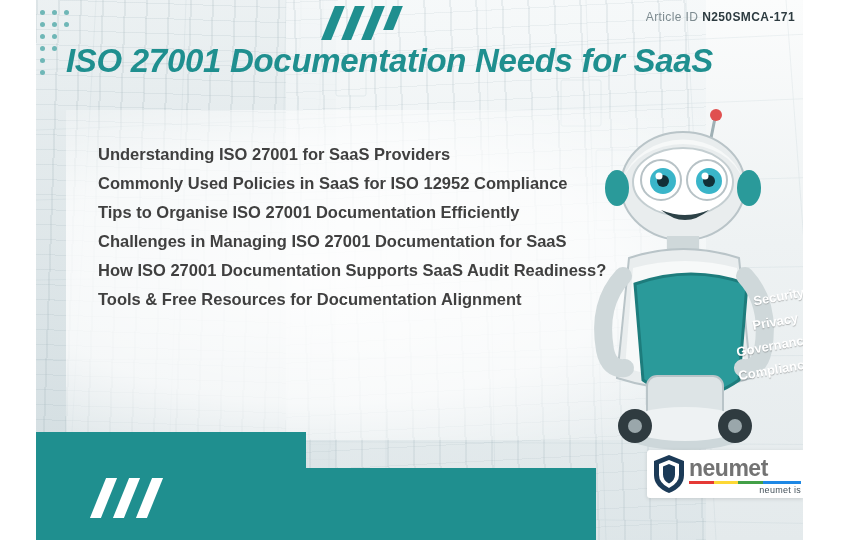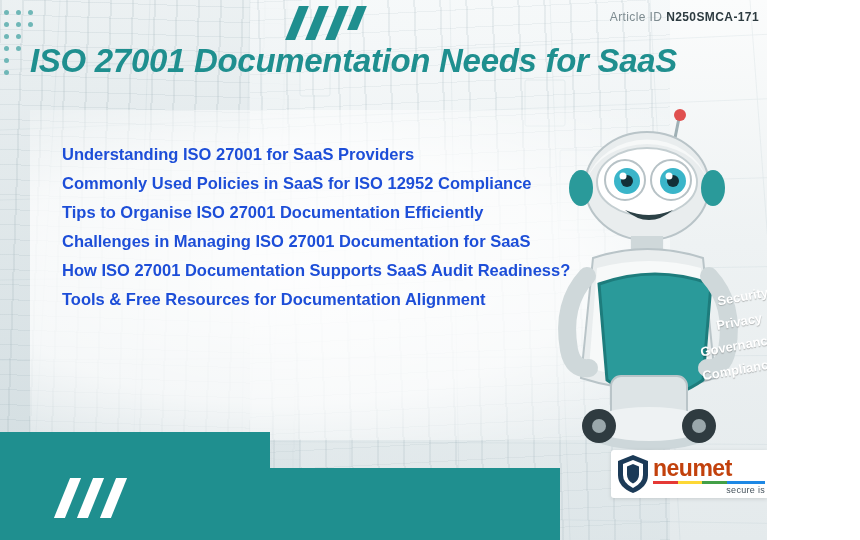--- a/index.html
+++ b/index.html
@@ -9,20 +9,21 @@
   }
   body {
     font-family: "Liberation Sans", sans-serif;
   }
   #slide {
     position: relative;
     width: 767px;
     height: 540px;
     overflow: hidden;
     background: #f2f5f6;
+    margin-left: 36px;
   }
 
   
   .bg-base {
     position: absolute;
     inset: 0;
     background:
       linear-gradient(180deg, #fbfcfc 0%, #eef2f3 45%, #e4eaec 100%);
   }
   
@@ -138,21 +139,21 @@
   
   .toc {
     position: absolute;
     left: 62px;
     top: 140px;
     width: 620px;
   }
   .toc-item {
     font-size: 16.5px;
     font-weight: bold;
-    color: #1d4ed8;
+    color: #404040;
     line-height: 29px;
     white-space: nowrap;
   }
 
   
   .robot {
     position: absolute;
     right: 10px;
     top: 108px;
     width: 230px;
@@ -183,21 +184,21 @@
     background: #ffffff;
     border-radius: 3px 0 0 3px;
     box-shadow: 0 1px 4px rgba(0,0,0,0.12);
   }
   .logo-word {
     position: absolute;
     left: 42px;
     top: 5px;
     font-size: 23px;
     font-weight: bold;
-    color: #c2410c;
+    color: #737373;
     letter-spacing: -0.5px;
   }
   .logo-tag {
     position: absolute;
     right: 2px;
     bottom: 3px;
     font-size: 9px;
     color: #44515a;
     letter-spacing: 0.3px;
   }
@@ -337,16 +338,16 @@
   <div class="shield-text st4">Compliance</div>
 
   <div class="logo-box">
     <svg width="36" height="42" viewBox="0 0 36 42" style="position:absolute;left:4px;top:3px;">
       <path d="M18 2 L33 8 v14 q0 12 -15 18 Q3 34 3 22 V8z" fill="#1b3a57"></path>
       <path d="M18 7 L28 11 v11 q0 8 -10 13 Q8 30 8 22 V11z" fill="#ffffff"></path>
       <path d="M18 11 L24 13.5 v8 q0 6 -6 9 Q12 27.5 12 21.5 v-8z" fill="#1b3a57"></path>
     </svg>
     <div class="logo-word">neumet</div>
     <div class="logo-bar"></div>
-    <div class="logo-tag">secure  is</div>
+    <div class="logo-tag">neumet  is</div>
   </div>
 
 </div>
 
 </body></html>

